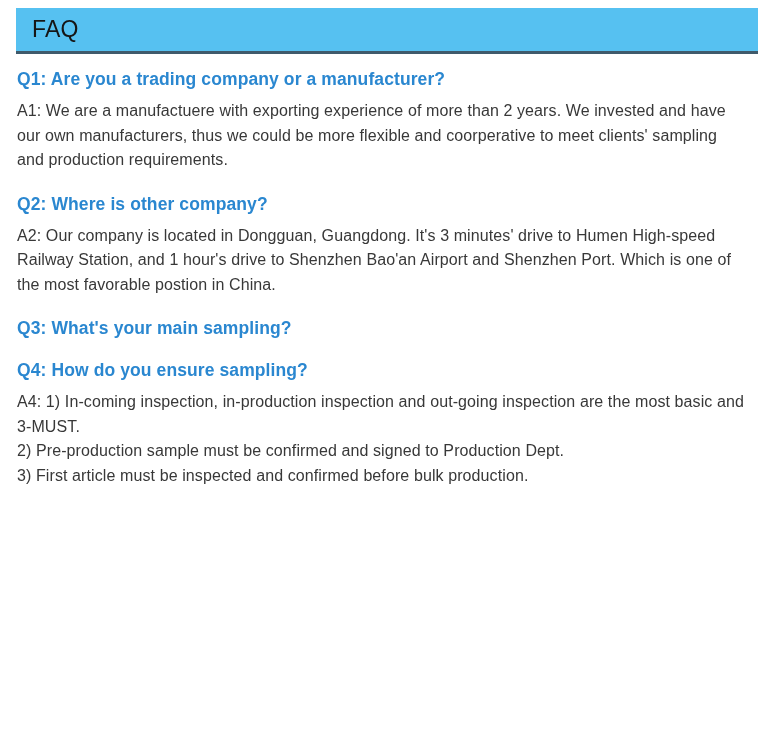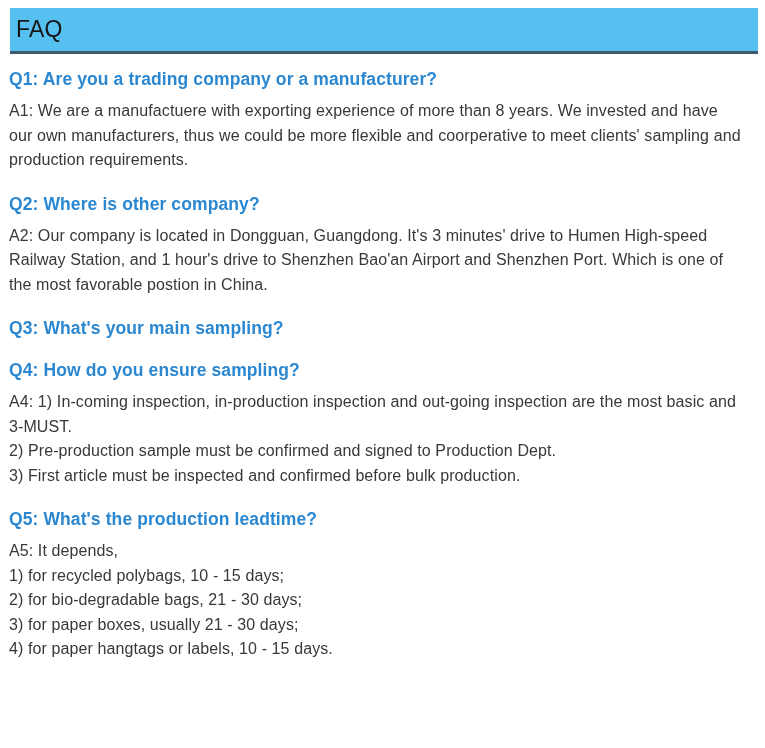--- a/index.html
+++ b/index.html
@@ -7,37 +7,38 @@
     padding: 0;
     background: #ffffff;
   }
   body {
     width: 765px;
     height: 748px;
     overflow: hidden;
     font-family: "Liberation Sans", "DejaVu Sans", sans-serif;
   }
   .faq-header {
-    margin: 8px 7px 0 10px;
+    margin: 8px 7px 0 16px;
     height: 46px;
     background: #56c1f1;
     border-bottom: 3px solid #3f5a6b;
     display: flex;
     align-items: center;
     box-sizing: border-box;
-    padding-left: 6px;
+    padding-left: 16px;
   }
   .faq-header-title {
     font-size: 23px;
     font-weight: 400;
     color: #161616;
     letter-spacing: 0.2px;
   }
   .faq-content {
     padding: 0 20px 0 9px;
+    margin-left: 8px;
   }
   .faq-question {
     color: #2a87d0;
     font-size: 17.5px;
     font-weight: bold;
     line-height: 21px;
     margin: 21px 0 9px 0;
     letter-spacing: 0.1px;
   }
   .faq-item:first-child .faq-question {
@@ -58,42 +59,34 @@
 <div class="page">
 
   <header class="faq-header">
     <span class="faq-header-title">FAQ</span>
   </header>
 
   <main class="faq-content">
 
     <section class="faq-item">
       <h3 class="faq-question">Q1: Are you a trading company or a manufacturer?</h3>
-      <p class="faq-answer">A1: We are a manufactuere with exporting experience of more than 8 years. We invested and have our own manufacturers, thus we could be more flexible and coorperative to meet clients' sampling and production requirements.</p>
+      <p class="faq-answer">A1: We are a manufactuere with exporting experience of more than 2 years. We invested and have our own manufacturers, thus we could be more flexible and coorperative to meet clients' sampling and production requirements.</p>
     </section>
 
     <section class="faq-item">
       <h3 class="faq-question">Q2: Where is other company?</h3>
       <p class="faq-answer">A2: Our company is located in Dongguan, Guangdong. It's 3 minutes' drive to Humen High-speed Railway Station, and 1 hour's drive to Shenzhen Bao'an Airport and Shenzhen Port. Which is one of the most favorable postion in China.</p>
     </section>
 
     <section class="faq-item">
       <h3 class="faq-question">Q3: What's your main sampling?</h3>
     </section>
 
     <section class="faq-item">
       <h3 class="faq-question">Q4: How do you ensure sampling?</h3>
       <p class="faq-answer">A4: 1) In-coming inspection, in-production inspection and out-going inspection are the most basic and 3-MUST.
 2) Pre-production sample must be confirmed and signed to Production Dept.
 3) First article must be inspected and confirmed before bulk production.</p>
     </section>
 
-    <section class="faq-item">
-      <h3 class="faq-question">Q5: What's the production leadtime?</h3>
-      <p class="faq-answer">A5: It depends,
-1) for recycled polybags, 10 - 15 days;
-2) for bio-degradable bags, 21 - 30 days;
-3) for paper boxes, usually 21 - 30 days;
-4) for paper hangtags or labels, 10 - 15 days.</p>
-    </section>
 
   </main>
 </div>
 
 </body></html>

